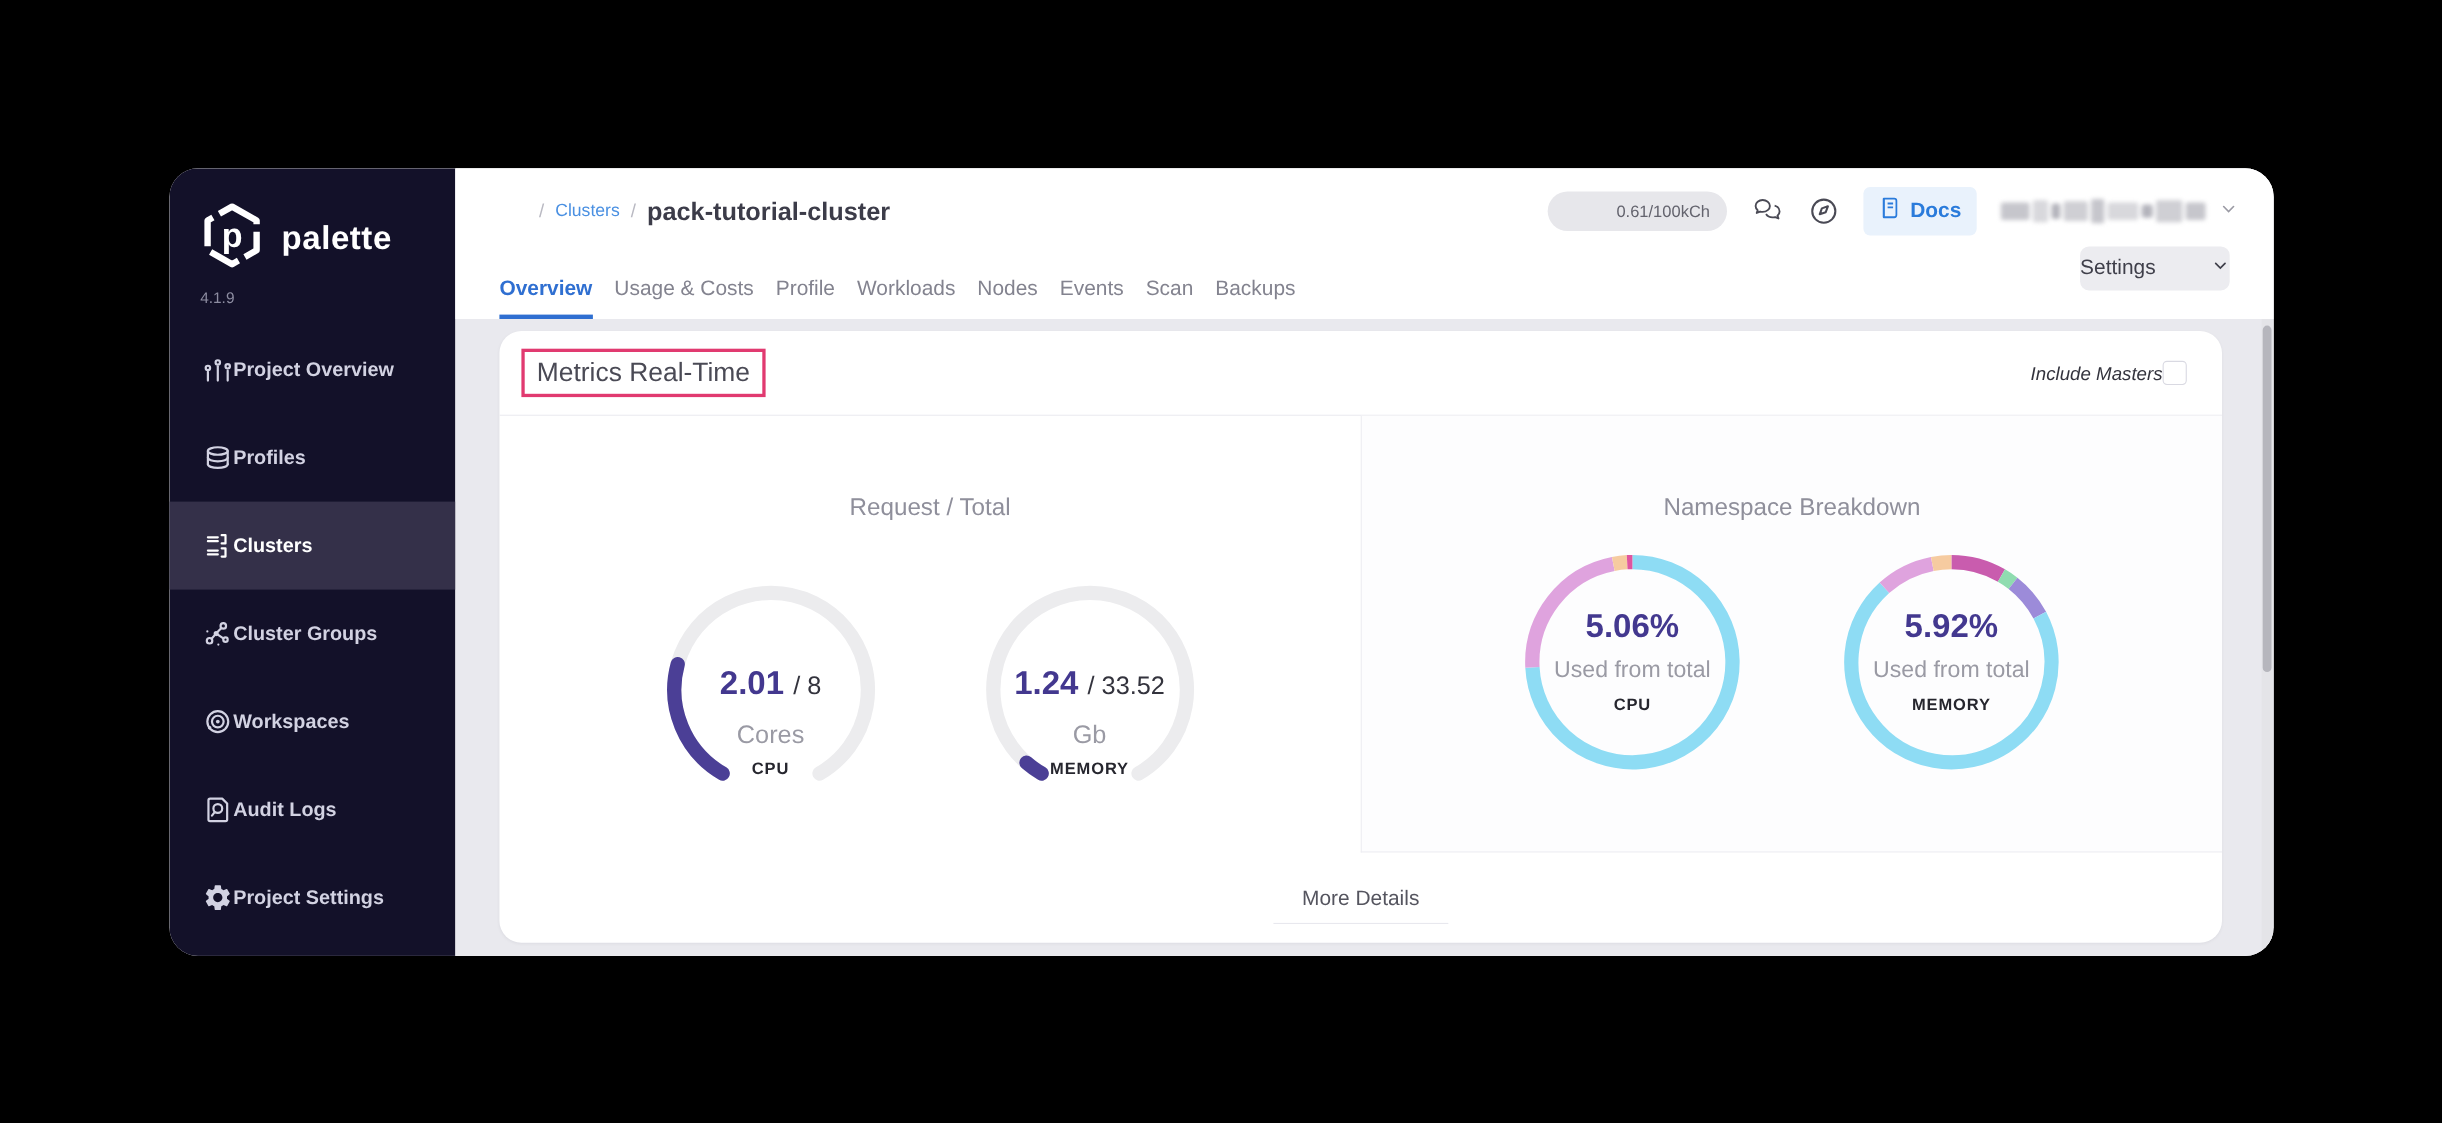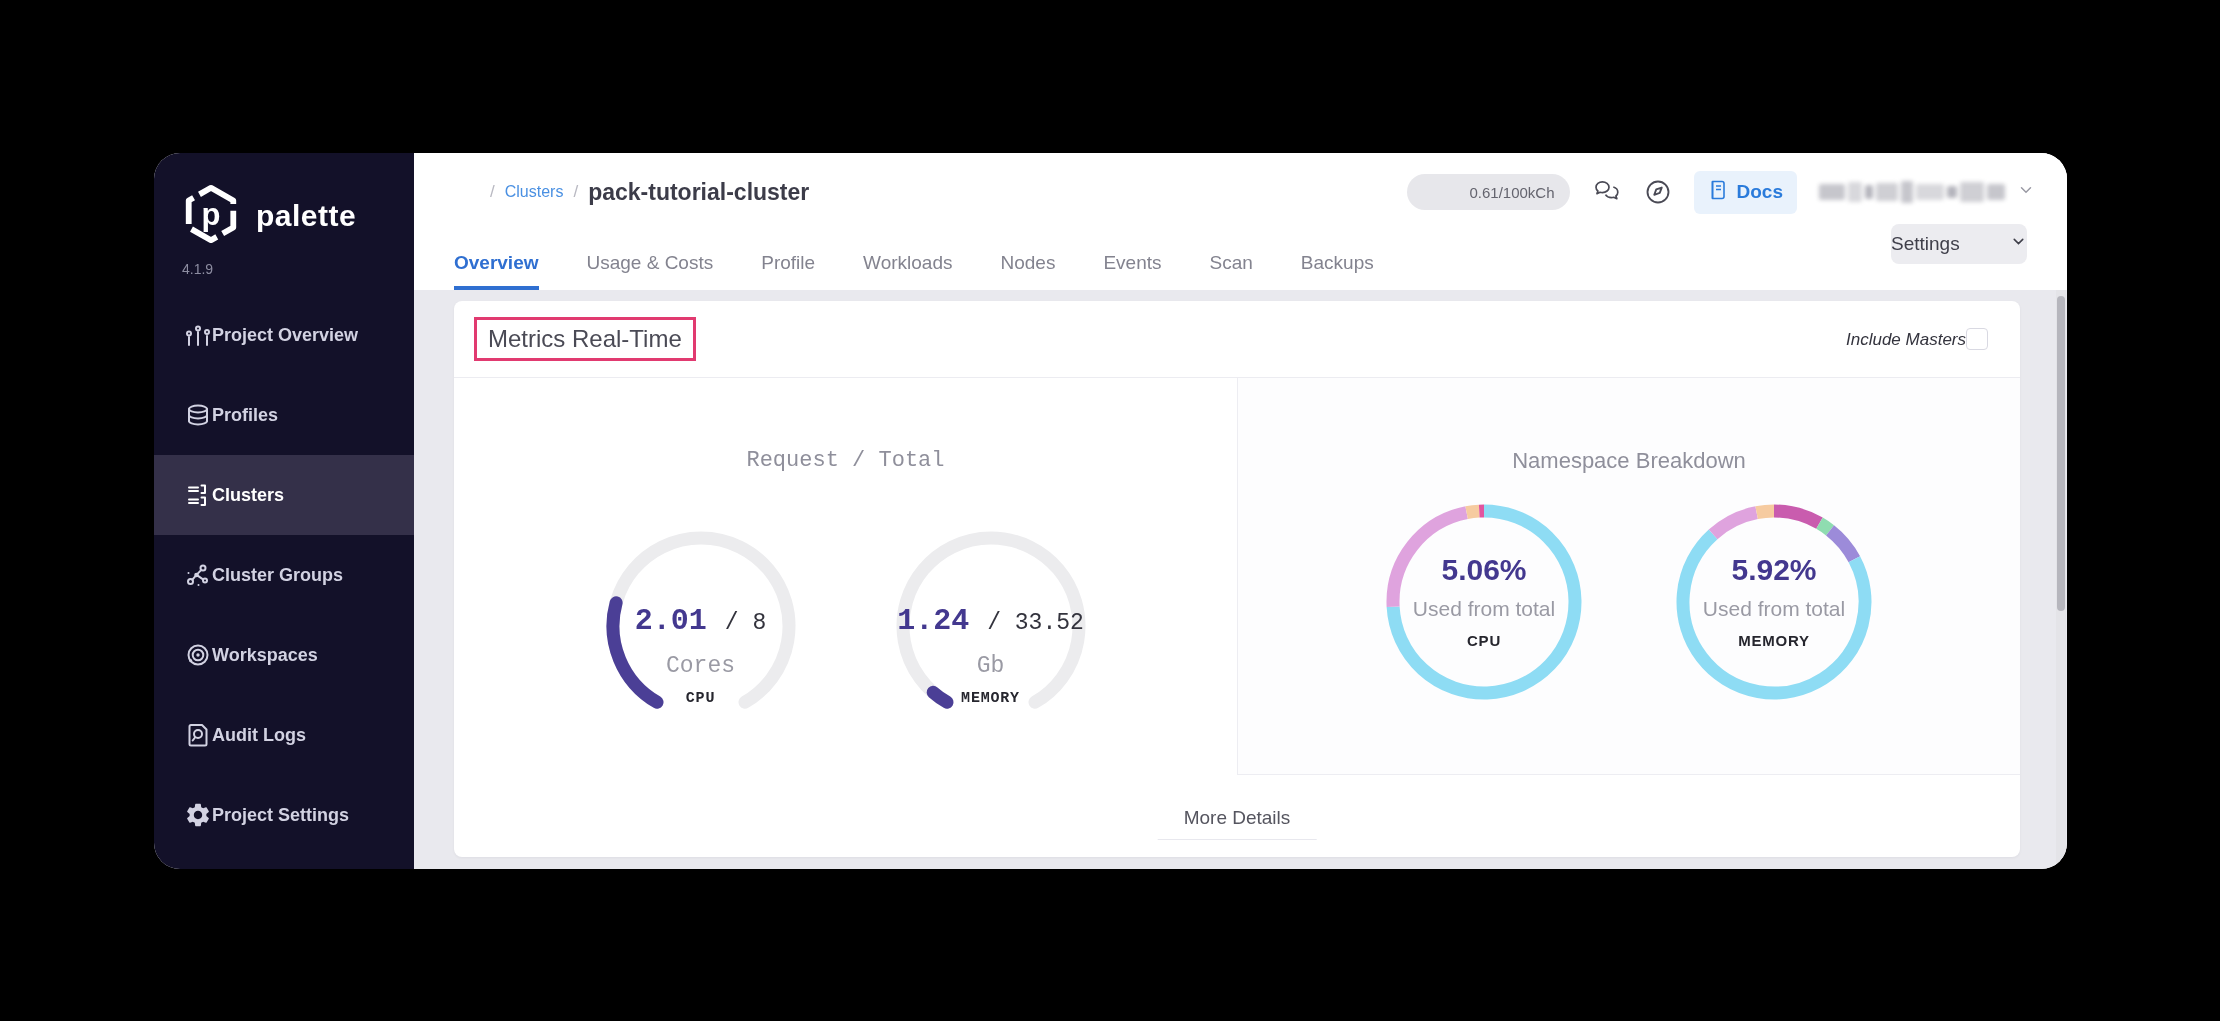--- a/index.html
+++ b/index.html
@@ -31,38 +31,38 @@
   .tb-right{margin-left:auto;display:flex;align-items:center;gap:22px;}
   .pill{height:36px;min-width:163px;background:#e7e7eb;border-radius:18px;display:flex;
     align-items:center;justify-content:flex-end;padding:0 15px;font-size:15px;color:#64646e;}
   .icon-btn{display:flex;align-items:center;justify-content:center;cursor:pointer;}
   .docs-btn{display:flex;align-items:center;gap:9px;background:#e9f2fc;border-radius:6px;
     padding:8px 14px;color:#2a7bdb;font-size:19px;font-weight:700;cursor:pointer;}
   .user-menu{display:flex;align-items:center;gap:12px;cursor:pointer;}
   .user-blur{display:flex;align-items:center;gap:3px;filter:blur(2px);}
   .user-blur span{display:inline-block;border-radius:2px;}
   .row2{display:flex;align-items:flex-end;height:73px;padding:0 40px;position:relative;}
-  .tabs{display:flex;gap:48px;text-align:center;}
+  .tabs{display:flex;gap:20px;text-align:center;}
   .tab{font-size:19px;color:#83838f;padding-bottom:16px;cursor:pointer;white-space:nowrap;}
   .tab.active{color:#2f6fd1;font-weight:700;border-bottom:4px solid #2f6fd1;padding-bottom:12px;}
   .settings-btn{position:absolute;right:40px;bottom:26px;width:136px;height:40px;background:#ececf0;
     border-radius:8px;display:flex;align-items:center;justify-content:space-between;gap:10px;
     font-size:19px;color:#3f3f4a;cursor:pointer;}
   
   .content{flex:1;padding:11px 47px 0 40px;}
-  .card{background:#fff;border-radius:8px;height:556px;position:relative;
+  .card{background:#fff;border-radius:20px;height:556px;position:relative;
     box-shadow:0 1px 3px rgba(20,20,40,.05);}
   .card-header{height:77px;border-bottom:1px solid #ececf1;display:flex;align-items:center;
     justify-content:space-between;padding:0 32px 0 20px;}
   .title-box{border:3px solid #e13a70;padding:5px 11px;font-size:24px;color:#4a4a55;}
   .include{display:flex;align-items:flex-end;gap:0;font-size:17px;color:#33333d;font-style:italic;}
   .checkbox{width:22px;height:22px;border:1px solid #d9d9e2;border-radius:4px;background:#fff;cursor:pointer;}
   .card-body{position:relative;height:478px;}
   .panel{position:absolute;top:0;height:397px;width:50%;}
-  .panel-left{left:0;font-family:Liberation Mono, monospace;}
+  .panel-left{left:0;}
   .panel-right{left:50%;border-left:1px solid #ededf2;border-bottom:1px solid #ededf2;background:#fdfdfe;}
   .panel-title{text-align:center;margin-top:70px;font-size:22px;color:#8f8f9b;}
   .charts-row{display:flex;justify-content:center;gap:92px;}
   .gauges{margin-top:54px;}
   .donuts{margin-top:29px;}
   .gauge,.donut{position:relative;width:198px;height:198px;}
   .gauge svg,.donut svg{position:absolute;top:0;left:0;}
   .g-value{position:absolute;top:77px;width:100%;text-align:center;font-size:30px;font-weight:700;color:#43388f;}
   .g-total{font-size:23px;font-weight:400;color:#33333d;}
   .g-unit{position:absolute;top:126px;width:100%;text-align:center;font-size:23px;color:#9a9aa4;}

